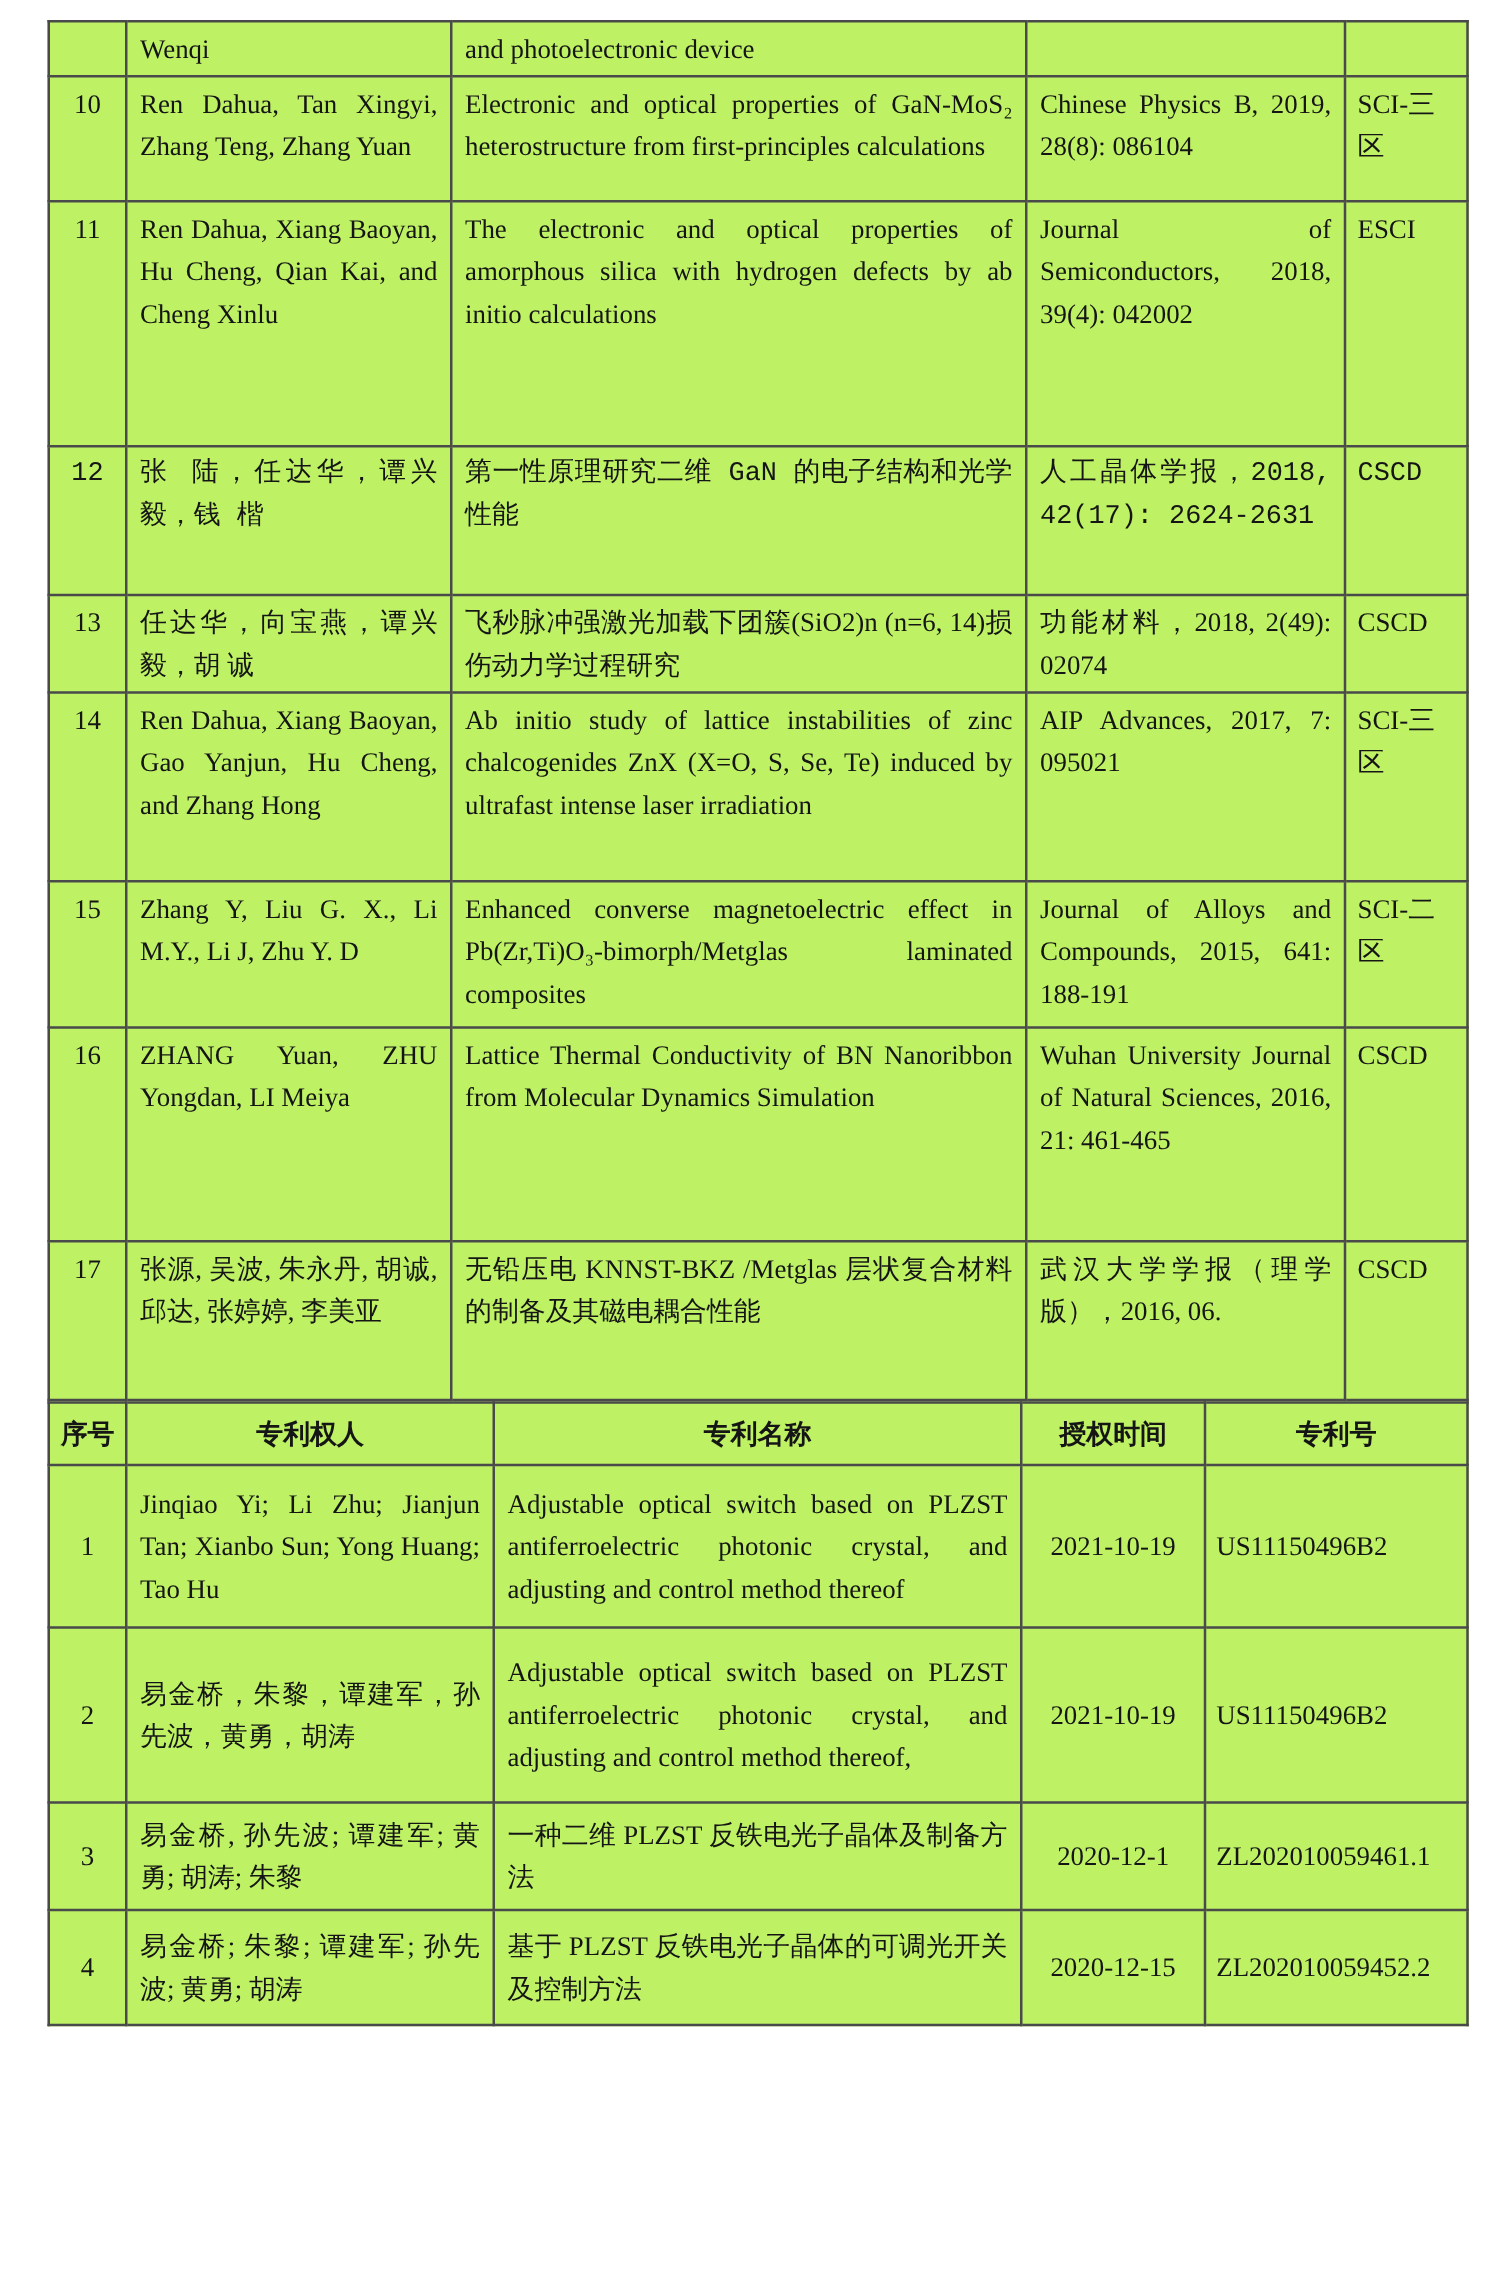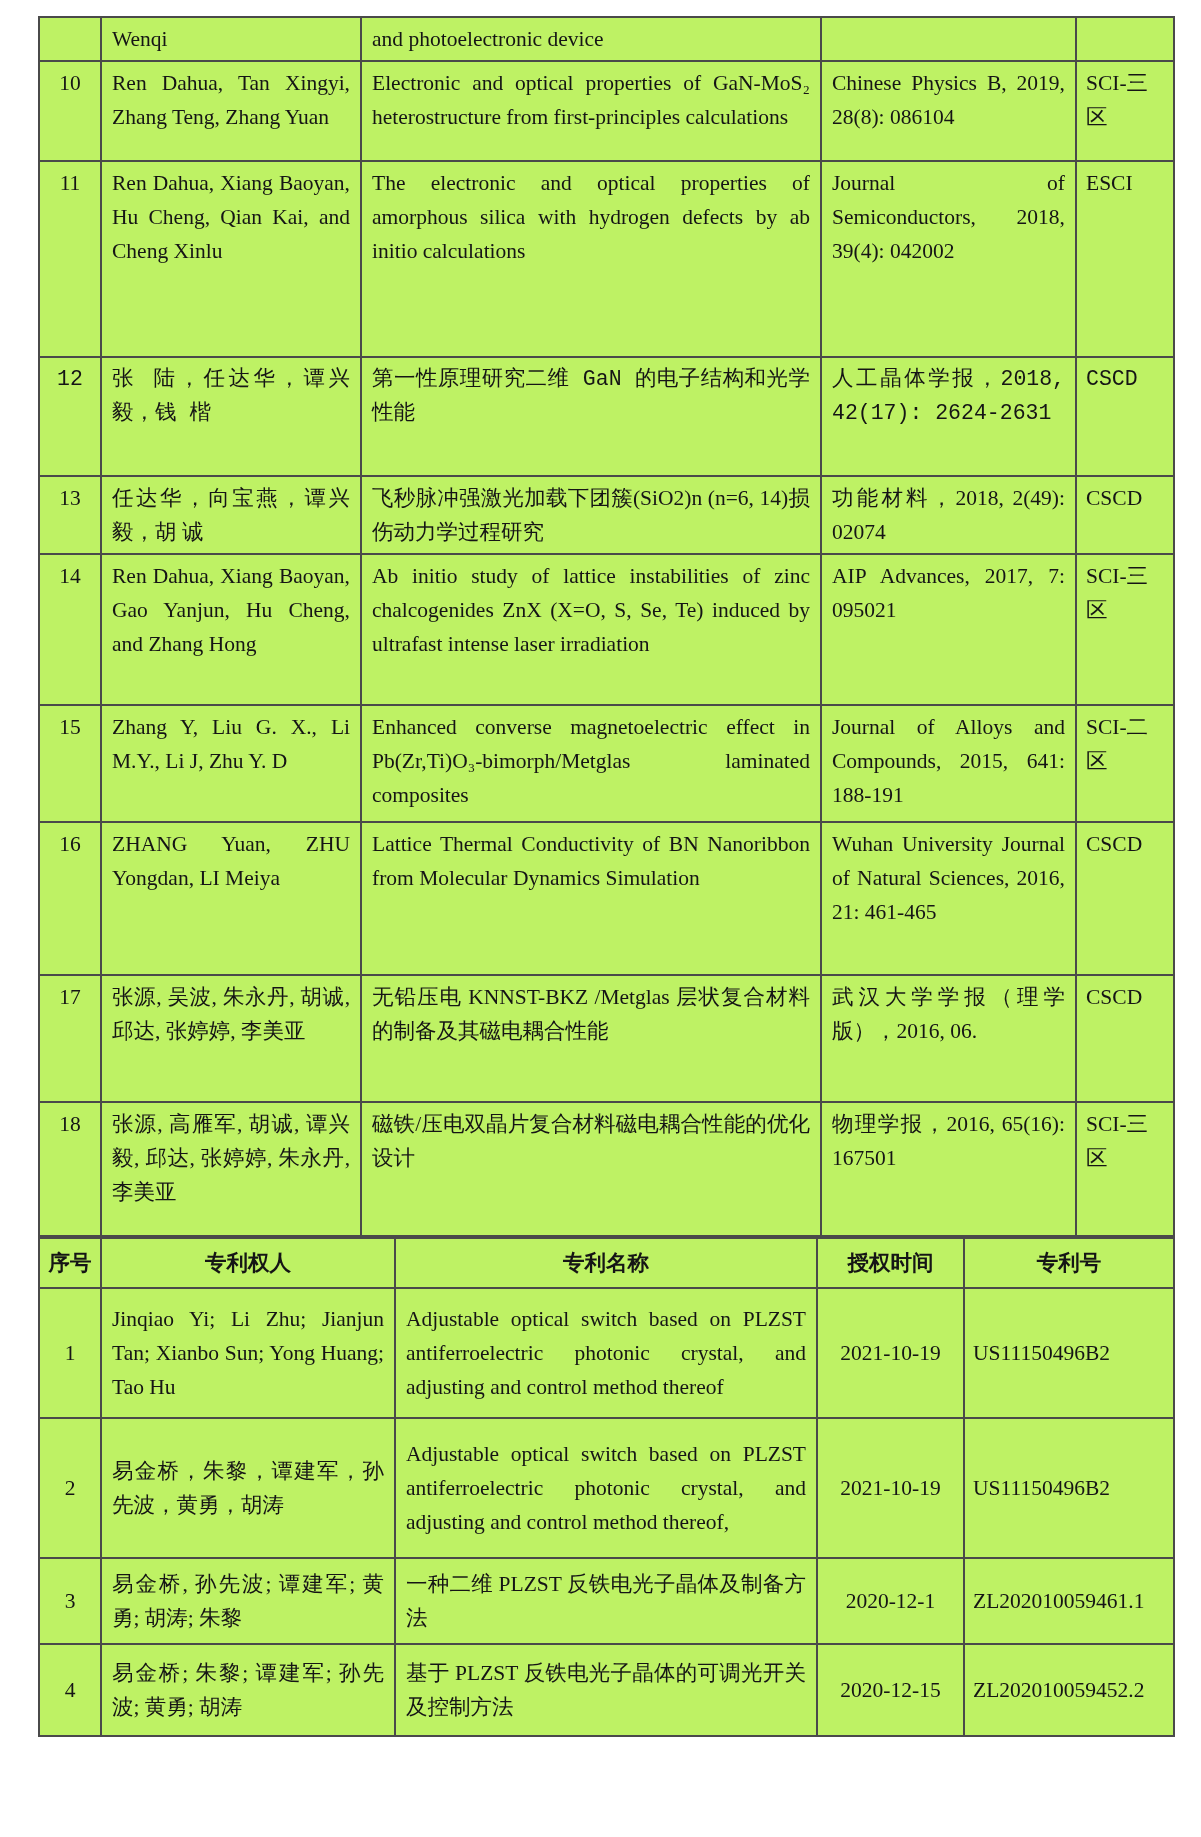--- a/index.html
+++ b/index.html
@@ -102,40 +102,33 @@
         <td class="just">AIP Advances, 2017, 7: 095021</td>
         <td class="cell-level">SCI-三区</td>
       </tr>
       <tr style="height:117px;padding-left:24px;">
         <td class="cell-num">15</td>
         <td class="just">Zhang Y, Liu G. X., Li M.Y., Li J, Zhu Y. D</td>
         <td class="just">Enhanced converse magnetoelectric effect in Pb(Zr,Ti)O₃-bimorph/Metglas laminated composites</td>
         <td class="just">Journal of Alloys and Compounds, 2015, 641: 188-191</td>
         <td class="cell-level">SCI-二区</td>
       </tr>
-      <tr style="height:153px;">
+      <tr style="height:171px;">
         <td class="cell-num">16</td>
         <td class="just">ZHANG Yuan, ZHU Yongdan, LI Meiya</td>
         <td class="just">Lattice Thermal Conductivity of BN Nanoribbon from Molecular Dynamics Simulation</td>
         <td class="just">Wuhan University Journal of Natural Sciences, 2016, 21: 461-465</td>
         <td class="cell-level">CSCD</td>
       </tr>
       <tr style="height:127px;">
         <td class="cell-num">17</td>
         <td class="just">张源, 吴波, 朱永丹, 胡诚, 邱达, 张婷婷, 李美亚</td>
         <td class="just">无铅压电 KNNST-BKZ /Metglas 层状复合材料的制备及其磁电耦合性能</td>
         <td class="just">武汉大学学报（理学版），2016, 06.</td>
         <td class="cell-level">CSCD</td>
-      </tr>
-      <tr style="height:134px;">
-        <td class="cell-num">18</td>
-        <td class="just">张源, 高雁军, 胡诚, 谭兴毅, 邱达, 张婷婷, 朱永丹, 李美亚</td>
-        <td class="just">磁铁/压电双晶片复合材料磁电耦合性能的优化设计</td>
-        <td class="just">物理学报，2016, 65(16): 167501</td>
-        <td class="cell-level">SCI-三区</td>
       </tr>
     </tbody>
   </table>
 
 
   <table class="patents">
     <colgroup>
       <col class="p-num">
         <col class="p-owner">
         <col class="p-name">

